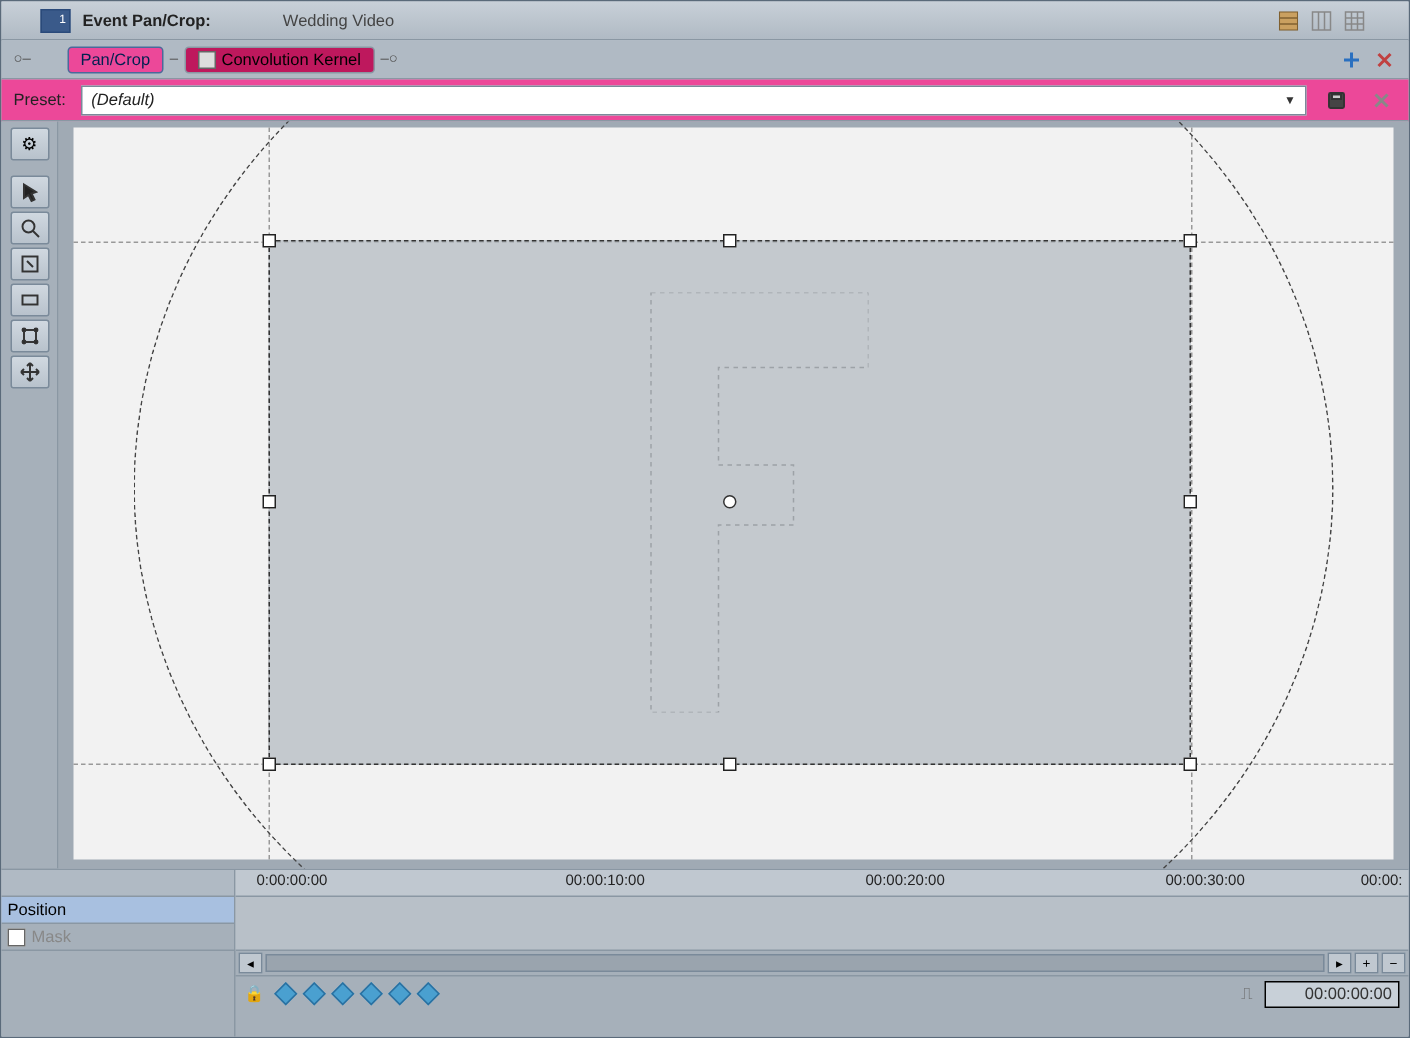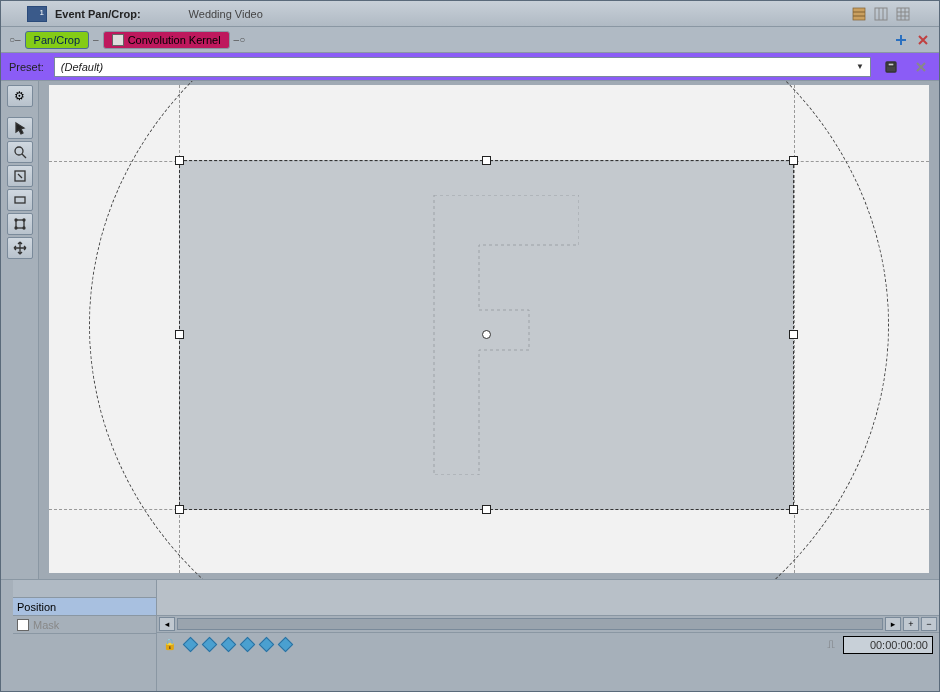--- a/index.html
+++ b/index.html
@@ -11,24 +11,24 @@
 .header { height: 26px; background: linear-gradient(#c8d0d8,#b0bac4); display: flex; align-items: center; padding: 0 26px; gap: 8px; border-bottom: 1px solid #8a97a3; }
 .frame-icon { width: 20px; height: 16px; background: #3a5a8a; border: 1px solid #2a4a7a; position: relative; }
 .frame-icon:after { content: "1"; position: absolute; top: 1px; right: 2px; color: #fff; font-size: 8px; }
 .header-label { font-weight: bold; color: #222; }
 .header-value { color: #444; margin-left: 40px; }
 .header-spacer { flex: 1; }
 .header-right { display: flex; gap: 2px; }
 .ico-btn { width: 20px; height: 18px; border: 1px solid transparent; display: flex; align-items: center; justify-content: center; cursor: pointer; }
 .tab-row { height: 26px; background: #b0bac4; display: flex; align-items: center; padding: 0 6px; gap: 2px; border-bottom: 1px solid #8a97a3; }
 .tab { display: flex; align-items: center; padding: 2px 8px; border: 1px solid #8a97a3; border-radius: 3px; background: #be185d; gap: 4px; cursor: pointer; }
-.tab.active { background: #84cc16; border-color: #4a6a9a; color: #002050; }
+.tab.active { background: #ec4899; border-color: #4a6a9a; color: #002050; margin-left: 20px; }
 .tab-conn { font-size: 10px; color: #555; padding: 0 2px; }
 .tab-spacer { flex: 1; }
-.preset-row { height: 28px; background: #8b5cf6; display: flex; align-items: center; padding: 0 8px; gap: 10px; border-bottom: 1px solid #8a97a3; }
+.preset-row { height: 28px; background: #ec4899; display: flex; align-items: center; padding: 0 8px; gap: 10px; border-bottom: 1px solid #8a97a3; }
 .preset-label { color: #222; }
 .preset-field { flex: 1; height: 20px; background: #fff; border: 1px solid #7a8a9a; padding: 0 6px; display: flex; align-items: center; justify-content: space-between; cursor: pointer; }
 .preset-text { color: #222; font-style: italic; }
 .drop-arrow { font-size: 8px; color: #333; }
 .main { flex: 1; display: flex; background: #a0aab4; }
 .toolbox { width: 38px; background: #a6b0ba; border-right: 1px solid #8a97a3; display: flex; flex-direction: column; align-items: center; padding-top: 4px; gap: 2px; }
 .tool-btn { width: 26px; height: 22px; border: 1px solid #7a8a9a; background: linear-gradient(#d0d8e0,#b8c2cc); display: flex; align-items: center; justify-content: center; cursor: pointer; font-size: 12px; border-radius: 2px; }
 .canvas-area { flex: 1; position: relative; background: #a0aab4; padding: 0 8px 2px 8px; overflow: hidden; }
 .canvas { position: absolute; top:4px; left: 10px; right: 10px; bottom: 6px; background: #f2f2f2; }
 .crop-rect { position: absolute; left: 130px; top: 75px; width: 615px; height: 350px; background: #b8bec4cc; border: 1px dashed #333; }
@@ -36,21 +36,21 @@
 .h-tl{top:-5px;left:-5px}.h-tr{top:-5px;right:-5px}.h-bl{bottom:-5px;left:-5px}.h-br{bottom:-5px;right:-5px}
 .h-tm{top:-5px;left:50%;margin-left:-5px}.h-bm{bottom:-5px;left:50%;margin-left:-5px}
 .h-ml{top:50%;left:-5px;margin-top:-5px}.h-mr{top:50%;right:-5px;margin-top:-5px}
 .center-dot{position:absolute;top:50%;left:50%;width:9px;height:9px;margin:-5px 0 0 -5px;border:1px solid #333;border-radius:50%;background:#fff}
 .circle-overlay { position: absolute; top: -125px; left: 40px; width: 800px; height: 730px; border: 1px dashed #444; border-radius: 50%; }
 .guide-h{position:absolute;left:0;right:0;border-top:1px dashed #999}
 .guide-v{position:absolute;top:0;bottom:0;border-left:1px dashed #999}
 .f-shape{position:absolute; top:110px; left:340px; width:190px; height:280px;}
 .f-shape svg{width:100%;height:100%}
 .timeline { height: 112px; background: #a6b0ba; border-top: 1px solid #8a97a3; display: flex; }
-.tl-left { width: 156px; border-right: 1px solid #8a97a3; display: flex; flex-direction: column; padding-left: 12px; }
+.tl-left { width: 156px; border-right: 1px solid #8a97a3; display: flex; flex-direction: column; }
 .tl-left-spacer{height:18px;border-bottom:1px solid #8a97a3;background:#b0bac4}
 .track-label { height: 18px; display: flex; align-items: center; padding-left: 4px; gap: 4px; border-bottom: 1px solid #8a97a3; }
 .track-label.sel { background: #a8c0e0; }
 .track-label.dim { color: #888; }
 .chk { width: 12px; height: 12px; border: 1px solid #666; background: #fff; }
 .tl-right { flex: 1; display: flex; flex-direction: column; position: relative; }
 .ruler { height: 18px; background: #c0c8d0; border-bottom: 1px solid #8a97a3; display: flex; position: relative; font-size: 10px; color: #222; }
 .ruler span { position: absolute; top: 2px; }
 .track-body { height: 36px; background: #b8c0c8; border-bottom: 1px solid #8a97a3; }
 .tl-scroll { height: 16px; display: flex; align-items: center; gap: 2px; padding: 0 2px; }
@@ -218,20 +218,27 @@
       <div class="track-label sel">
           <span>Position</span>
         </div>
       <div class="track-label dim">
           <span class="chk"></span>
           <span>Mask</span>
         </div>
       <div style="flex:1"></div>
     </div>
     <div class="tl-right">
+      <div class="ruler">
+        <span style="left:14px">0:00:00:00</span>
+        <span style="left:220px">00:00:10:00</span>
+        <span style="left:420px">00:00:20:00</span>
+        <span style="left:620px">00:00:30:00</span>
+        <span style="right:4px">00:00:</span>
+      </div>
       <div class="track-body"></div>
       <div class="tl-scroll">
         <div class="mini-btn">◂</div>
         <div class="sb"></div>
         <div class="mini-btn">▸</div>
         <div class="mini-btn">+</div>
         <div class="mini-btn">−</div>
       </div>
       <div class="kf-row">
         <span class="kf-lock">🔒</span>

